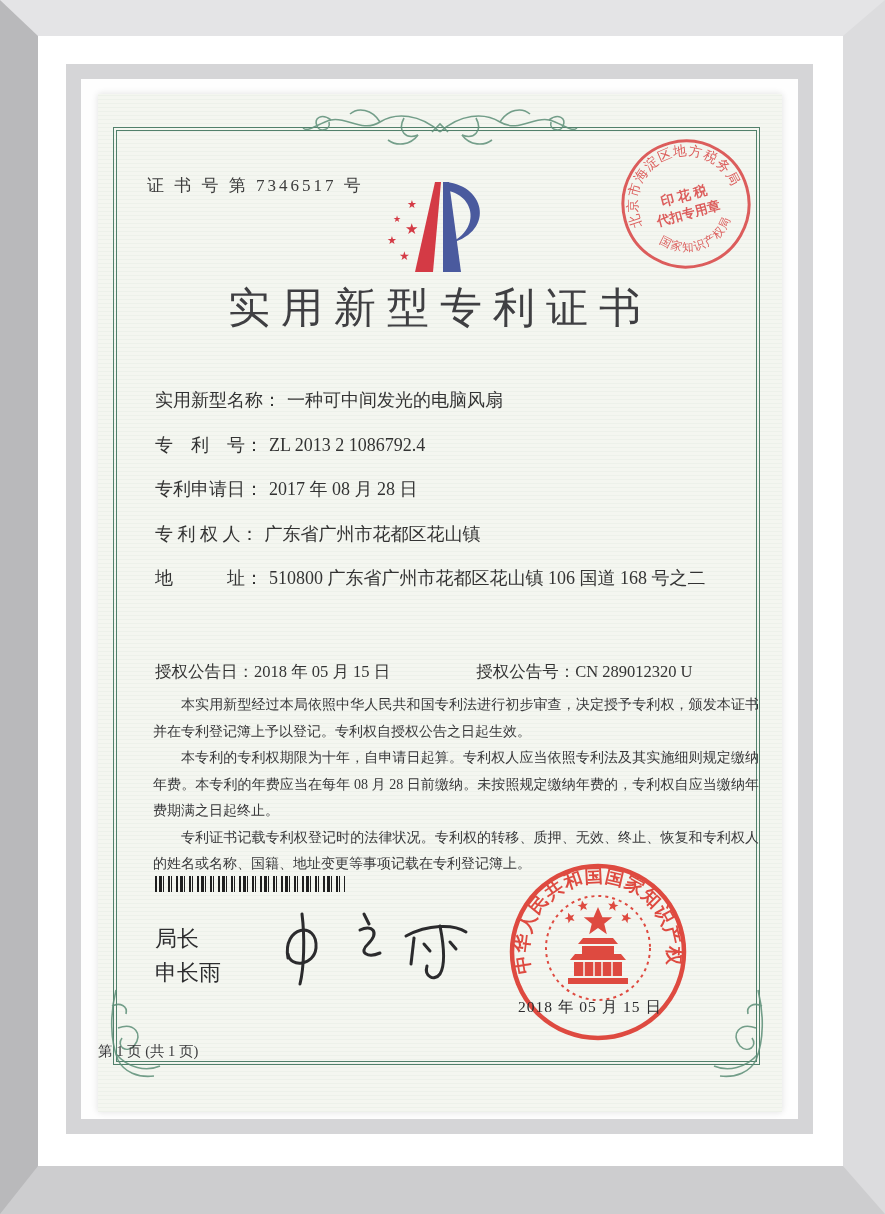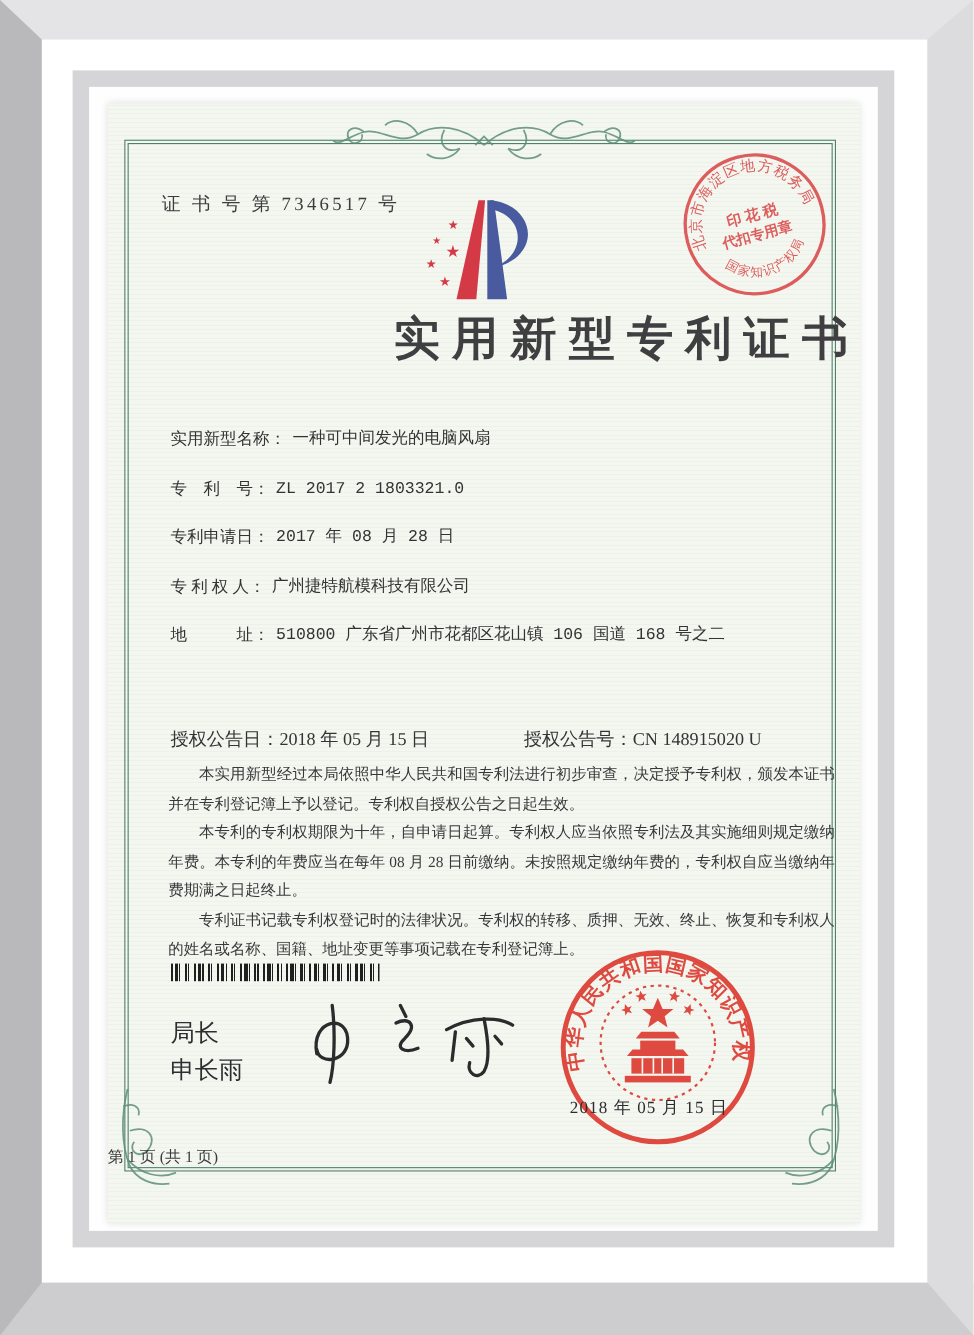--- a/index.html
+++ b/index.html
@@ -16,26 +16,26 @@
          background:#f4f6f0;
          background-image:repeating-linear-gradient(0deg,rgba(120,160,140,.06) 0 1px,transparent 1px 4px);
          box-shadow:0 0 7px rgba(0,0,0,.12);color:#333;}
   .green-border{position:absolute;left:18px;top:36px;right:25px;bottom:50px;
          border:1px solid #51806b;outline:1px solid #51806b;outline-offset:2px;}
   .orn{position:absolute;pointer-events:none;}
   .cert-no{position:absolute;left:49px;top:80px;font-size:17px;letter-spacing:3px;color:#3c3c3c;}
   .logo{position:absolute;left:285px;top:84px;}
   .tax-stamp{position:absolute;left:518px;top:40px;width:140px;height:140px;
              transform:rotate(-15deg);opacity:.88;}
-  .title{position:absolute;left:0;top:186px;width:100%;text-align:right;
-         font-size:42px;font-weight:bold;letter-spacing:11px;color:#3f3f42;}
+  .title{position:absolute;left:0;top:186px;width:100%;text-align:center;
+         font-size:42px;font-weight:normal;letter-spacing:11px;color:#3f3f42;}
   .fields{position:absolute;left:57px;top:296px;width:605px;}
-  .frow{display:flex;margin-bottom:24.5px;font-size:15px;line-height:20px;}
+  .frow{display:flex;margin-bottom:24.5px;font-size:18px;line-height:20px;}
   .flabel{white-space:pre;flex:0 0 auto;}
-  .fvalue{white-space:pre;margin-left:6px;font-family:Liberation Mono, monospace;}
+  .fvalue{white-space:pre;margin-left:6px;}
   .grant{position:absolute;left:57px;top:567px;width:605px;display:flex;font-size:16.5px;}
   .grant .right{margin-left:86px;}
   .body-text{position:absolute;left:55px;top:598px;width:606px;font-size:14px;
              line-height:26.5px;text-align:justify;color:#38383a;}
   .body-text p{margin:0;text-indent:2em;}
   .barcode{position:absolute;left:57px;top:782px;width:190px;height:16px;
      background:repeating-linear-gradient(90deg,#1f1f1f 0 2px,transparent 2px 4px,
        #1f1f1f 4px 7px,transparent 7px 8px,#1f1f1f 8px 9px,transparent 9px 13px,
        #1f1f1f 13px 15px,transparent 15px 16px,#1f1f1f 16px 17px,transparent 17px 21px);}
   .signoff{position:absolute;left:57px;top:828px;font-size:22px;color:#2e2e30;line-height:34px;}
@@ -126,42 +126,42 @@
 
     <div class="title">实用新型专利证书</div>
 
     <div class="fields">
       <div class="frow">
         <span class="flabel">实用新型名称：</span>
         <span class="fvalue">一种可中间发光的电脑风扇</span>
       </div>
       <div class="frow">
         <span class="flabel">专　利　号：</span>
-        <span class="fvalue">ZL 2017 2 1803321.0</span>
+        <span class="fvalue">ZL 2013 2 1086792.4</span>
       </div>
       <div class="frow">
         <span class="flabel">专利申请日：</span>
         <span class="fvalue">2017 年 08 月 28 日</span>
       </div>
       <div class="frow">
         <span class="flabel">专 利 权 人：</span>
-        <span class="fvalue">广州捷特航模科技有限公司</span>
+        <span class="fvalue">广东省广州市花都区花山镇</span>
       </div>
       <div class="frow">
         <span class="flabel">地　　　址：</span>
         <span class="fvalue">510800 广东省广州市花都区花山镇 106 国道 168 号之二</span>
       </div>
     </div>
 
     <div class="grant">
       <span>
         <span>授权公告日：</span><span>2018 年 05 月 15 日</span>
       </span>
       <span class="right">
-        <span>授权公告号：</span><span>CN 148915020 U</span>
+        <span>授权公告号：</span><span>CN 289012320 U</span>
       </span>
     </div>
 
     <div class="body-text">
       <p>本实用新型经过本局依照中华人民共和国专利法进行初步审查，决定授予专利权，颁发本证书并在专利登记簿上予以登记。专利权自授权公告之日起生效。</p>
       <p>本专利的专利权期限为十年，自申请日起算。专利权人应当依照专利法及其实施细则规定缴纳年费。本专利的年费应当在每年 08 月 28 日前缴纳。未按照规定缴纳年费的，专利权自应当缴纳年费期满之日起终止。</p>
       <p>专利证书记载专利权登记时的法律状况。专利权的转移、质押、无效、终止、恢复和专利权人的姓名或名称、国籍、地址变更等事项记载在专利登记簿上。</p>
     </div>
 
     <div class="barcode"></div>

